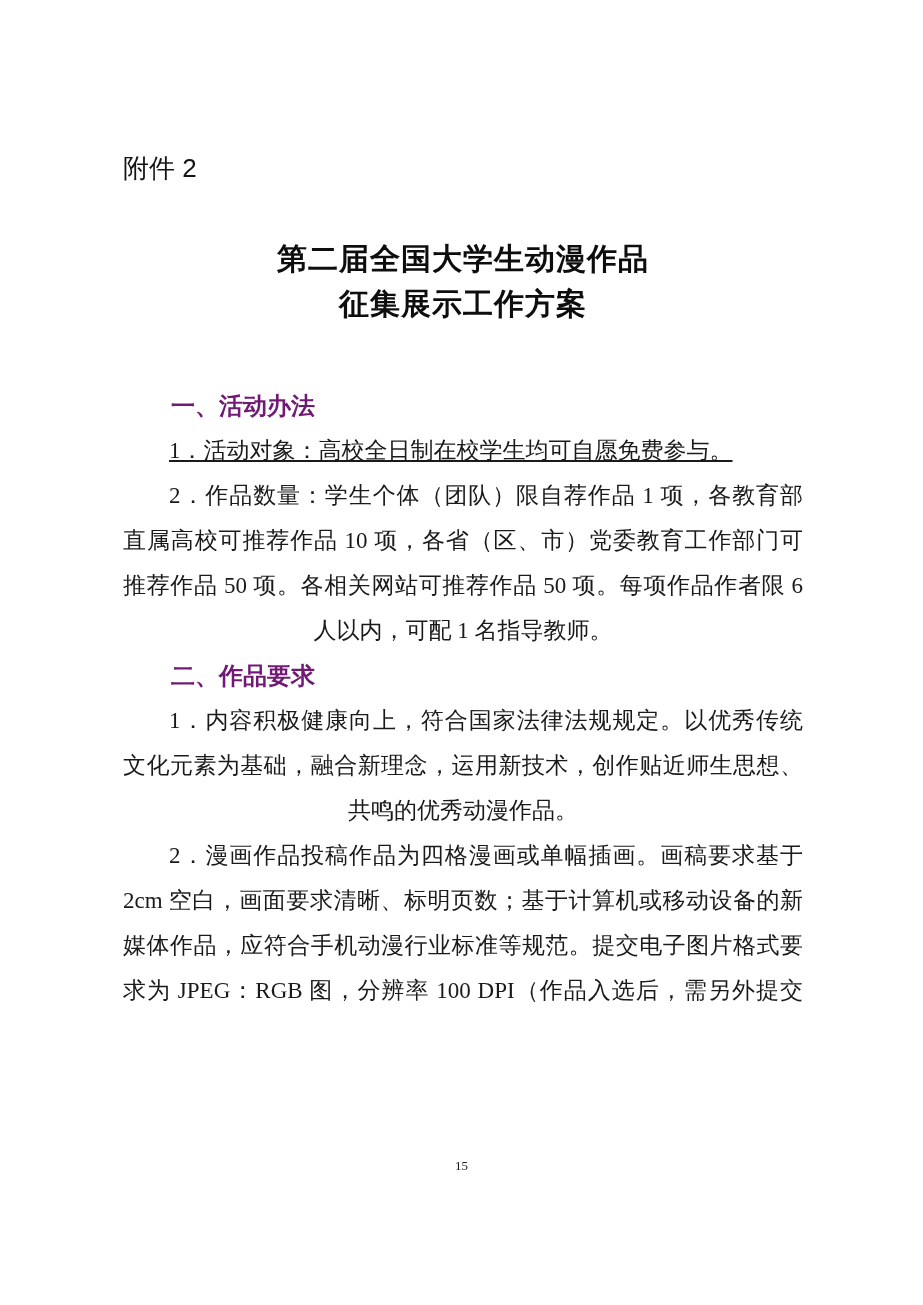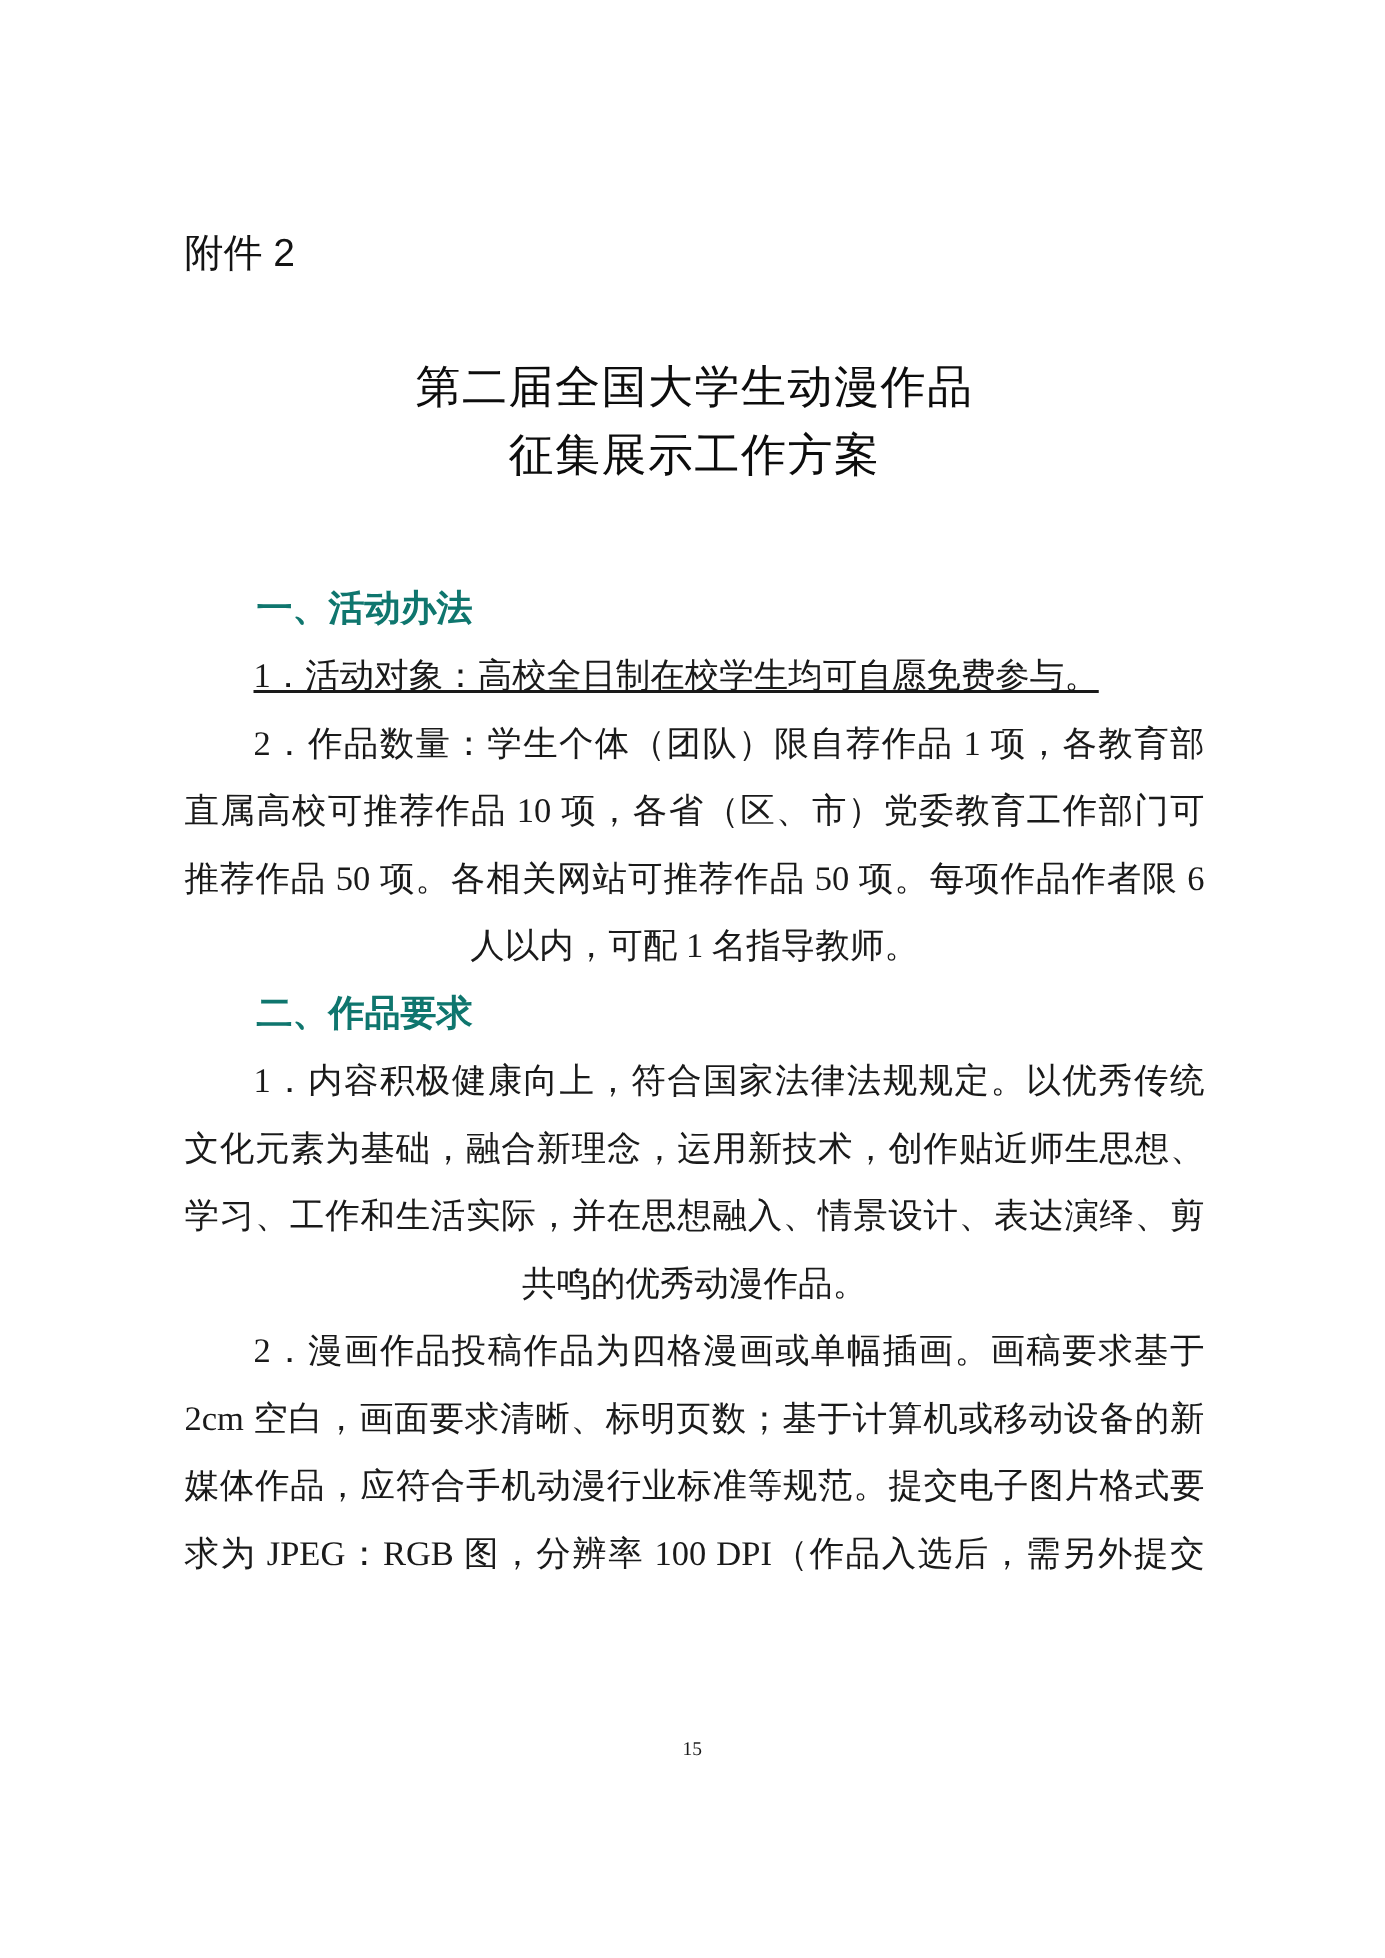--- a/index.html
+++ b/index.html
@@ -21,42 +21,42 @@
   }
   .attachment {
     font-family: "Liberation Sans", "DejaVu Sans", sans-serif;
     font-size: 26px;
     line-height: 45px;
     color: #141414;
   }
   .doc-title {
     margin-top: 45px;
     text-align: center;
-    font-weight: normal;
+    font-weight: bold;
     font-size: 30px;
     line-height: 45px;
     color: #0d0d0d;
     letter-spacing: 1px;
   }
   .body-text {
     margin-top: 57px;
     font-size: 23px;
     line-height: 45px;
     color: #1a1a1a;
   }
   .line {
     width: 100%;
   }
   
   .h {
     font-family: "Liberation Sans", "DejaVu Sans", sans-serif;
     font-weight: bold;
     font-size: 24px;
     text-indent: 2em;
-    color: #0f766e;
+    color: #701a75;
   }
   
   .fl {
     text-indent: 2em;
     text-align: justify;
     text-align-last: justify;
   }
   
   .fe {
     text-indent: 2em;
@@ -99,21 +99,20 @@
   <div class="body-text">
     <div class="line h">一、活动办法</div>
     <div class="line fe">1．活动对象：高校全日制在校学生均可自愿免费参与。</div>
     <div class="line fl">2．作品数量：学生个体（团队）限自荐作品 1 项，各教育部</div>
     <div class="line cl">直属高校可推荐作品 10 项，各省（区、市）党委教育工作部门可</div>
     <div class="line cl">推荐作品 50 项。各相关网站可推荐作品 50 项。每项作品作者限 6</div>
     <div class="line ce">人以内，可配 1 名指导教师。</div>
     <div class="line h">二、作品要求</div>
     <div class="line fl">1．内容积极健康向上，符合国家法律法规规定。以优秀传统</div>
     <div class="line cl">文化元素为基础，融合新理念，运用新技术，创作贴近师生思想、</div>
-    <div class="line cl">学习、工作和生活实际，并在思想融入、情景设计、表达演绎、剪</div>
     <div class="line ce">共鸣的优秀动漫作品。</div>
     <div class="line fl">2．漫画作品投稿作品为四格漫画或单幅插画。画稿要求基于</div>
     <div class="line cl">2cm 空白，画面要求清晰、标明页数；基于计算机或移动设备的新</div>
     <div class="line cl">媒体作品，应符合手机动漫行业标准等规范。提交电子图片格式要</div>
     <div class="line cl">求为 JPEG：RGB 图，分辨率 100 DPI（作品入选后，需另外提交</div>
   </div>
 
   <div class="footer">15</div>
 
 </div>

